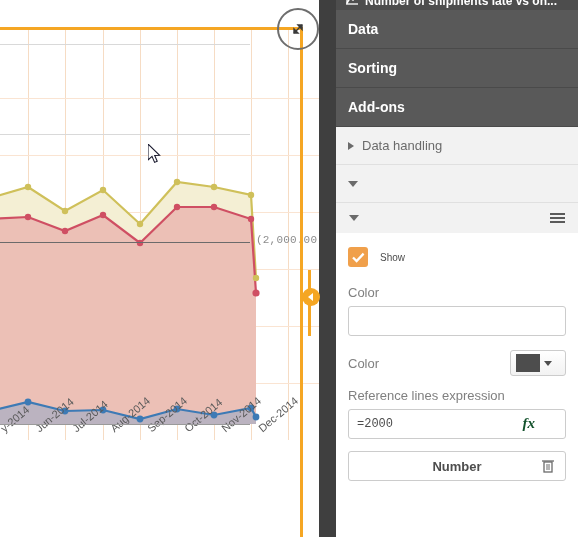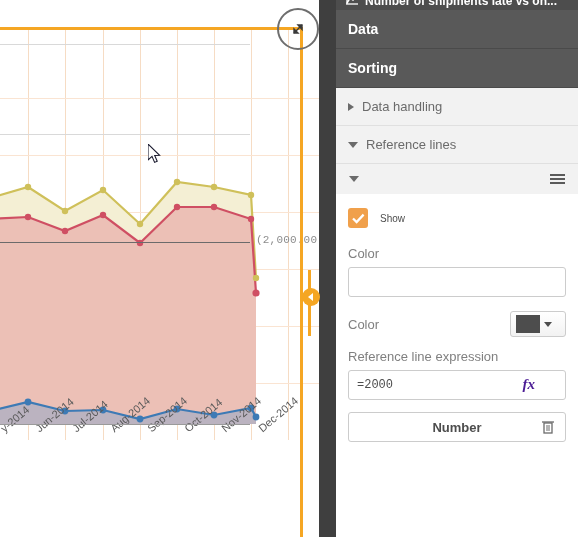--- a/index.html
+++ b/index.html
@@ -204,21 +204,21 @@
   }
   .swatch { width: 24px; height: 18px; background: #4d4d4d; }
   .caret-dn {
     width: 0; height: 0;
     border-left: 4px solid transparent; border-right: 4px solid transparent;
     border-top: 5px solid #4d4d4d;
   }
   .expr-wrap { position: relative; width: 195px; }
   .fx {
     position: absolute; right: 8px; top: 6px;
-    color: #4c1d95; font-size: 15px; font-weight: bold; font-style: italic;
+    color: #14532d; font-size: 15px; font-weight: bold; font-style: italic;
     font-family: "Liberation Serif", serif;
     pointer-events: none;
   }
   .delete-btn {
     display: flex; align-items: center; justify-content: center;
     position: relative;
     width: 218px; margin: 12px auto 0 auto; height: 30px;
     border: 1px solid #cccccc; border-radius: 3px; background: #ffffff;
     color: #4d4d4d; font-size: 13px; font-weight: bold; cursor: pointer;
   }
@@ -375,28 +375,30 @@
       <span>Number of shipments late vs on...</span>
     </div>
 
     <div style="margin-top:10px;">
       <div class="dark-row">
         <span>Data</span>
       </div>
       <div class="dark-row">
         <span>Sorting</span>
       </div>
+      <div class="dark-row">
+        <span>Add-ons</span>
+      </div>
 
       <div class="sec-row">
         <span class="tri-right"></span>
         <span>Data handling</span>
       </div>
       <div class="sec-row">
         <span class="tri-down"></span>
-        <span>Reference lines</span>
       </div>
 
       <div class="panel-body">
 
         <div class="item-header">
           <span class="tri-down"></span>
           <span class="hamburger">
             <span></span>
               <span></span>
               <span></span>
@@ -419,21 +421,21 @@
 
         <div class="row-between">
           <span class="fld-label" style="margin:0">Color</span>
           <span class="color-btn">
             <span class="swatch"></span>
             <span class="caret-dn"></span>
           </span>
         </div>
 
         <div class="field" style="margin-top:8px;">
-          <div class="fld-label">Reference line expression</div>
+          <div class="fld-label">Reference lines expression</div>
           <div class="expr-wrap">
             <input class="text-input" type="text" value="=2000" style="">
             <span class="fx">fx</span>
           </div>
         </div>
 
         <div class="delete-btn">
           <span>Number</span>
           <span class="trash">
             <svg width="14" height="16" viewBox="0 0 14 16">

